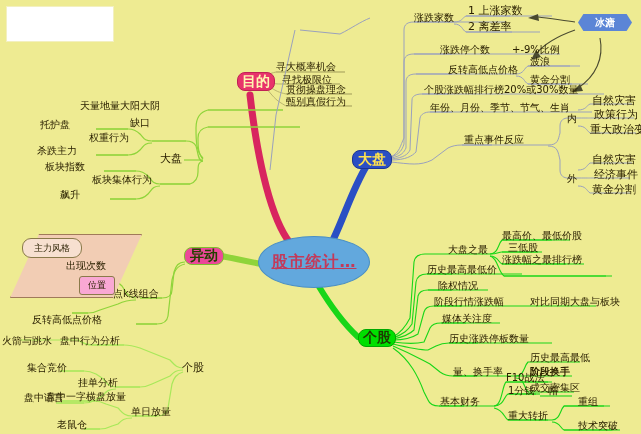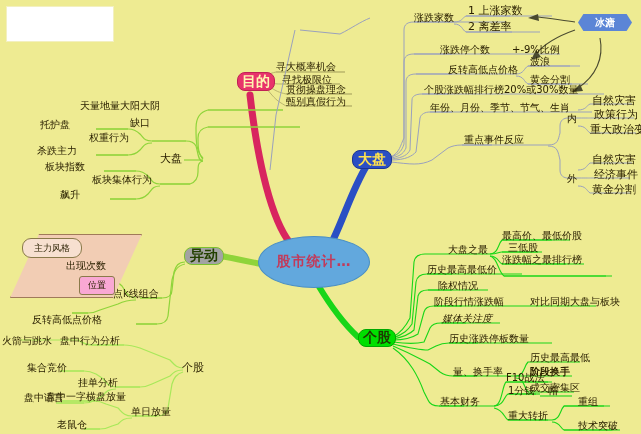--- a/index.html
+++ b/index.html
@@ -22,36 +22,37 @@
   .nd.sm{font-size:11px;line-height:10px;}
 
   
   .central{
     position:absolute;
     border-radius:50%;
     background:#62a8dd;
     border:1px solid #4a8fc4;
     display:flex;align-items:center;justify-content:center;
     color:#c23a5a;
-    font-size:14px;
+    font-size:16px;
     font-weight:bold;
     letter-spacing:1px;
+    text-decoration:underline;
   }
   
   .pill{
     position:absolute;
     border-radius:8px;
     display:flex;align-items:center;justify-content:center;
     font-size:14px;font-weight:bold;
     border:1px solid rgba(0,0,0,.25);
   }
   .pill.blue{background:#2a4fc4;color:#ffe14d;border-color:#1b3694;}
   .pill.pink{background:#e8336b;color:#fff7b0;border-color:#c02255;}
   .pill.green{background:#00e000;color:#1d3a00;border-color:#00a800;}
-  .pill.green2{background:#a3a3a3;color:#234000;border-color:#7cc02e;text-align:right;}
+  .pill.green2{background:#ec4899;color:#234000;border-color:#7cc02e;text-align:right;}
   .hexa{
     position:absolute;
     background:#5b85d6;
     color:#ffffff;
     font-size:10px;font-weight:bold;
     display:flex;align-items:center;justify-content:center;
     clip-path:polygon(10% 0,90% 0,100% 50%,90% 100%,10% 100%,0 50%);
   }
   .whitebox{
     position:absolute;
@@ -338,21 +339,21 @@
 
   <div class="nd" style="left:448px;top:244px;">大盘之最</div>
   <div class="nd" style="left:502px;top:230px;">最高价、最低价股</div>
   <div class="nd" style="left:508px;top:242px;">三低股</div>
   <div class="nd" style="left:502px;top:254px;">涨跌幅之最排行榜</div>
 
   <div class="nd" style="left:427px;top:264px;">历史最高最低价</div>
   <div class="nd" style="left:438px;top:280px;">除权情况</div>
   <div class="nd" style="left:434px;top:296px;">阶段行情涨跌幅</div>
   <div class="nd" style="left:530px;top:296px;">对比同期大盘与板块</div>
-  <div class="nd" style="left:442px;top:313px;font-style:italic;">媒体关注度</div>
+  <div class="nd" style="left:442px;top:313px;">媒体关注度</div>
   <div class="nd" style="left:449px;top:333px;">历史涨跌停板数量</div>
 
   <div class="nd" style="left:453px;top:366px;">量、换手率</div>
   <div class="nd" style="left:530px;top:352px;">历史最高最低</div>
   <div class="nd" style="left:530px;top:366px;font-weight:bold;">阶段换手</div>
   <div class="nd" style="left:530px;top:382px;">成交密集区</div>
 
   <div class="nd" style="left:440px;top:396px;">基本财务</div>
   <div class="nd" style="left:506px;top:372px;">F10战法</div>
   <div class="nd" style="left:508px;top:385px;">1分钱</div>

